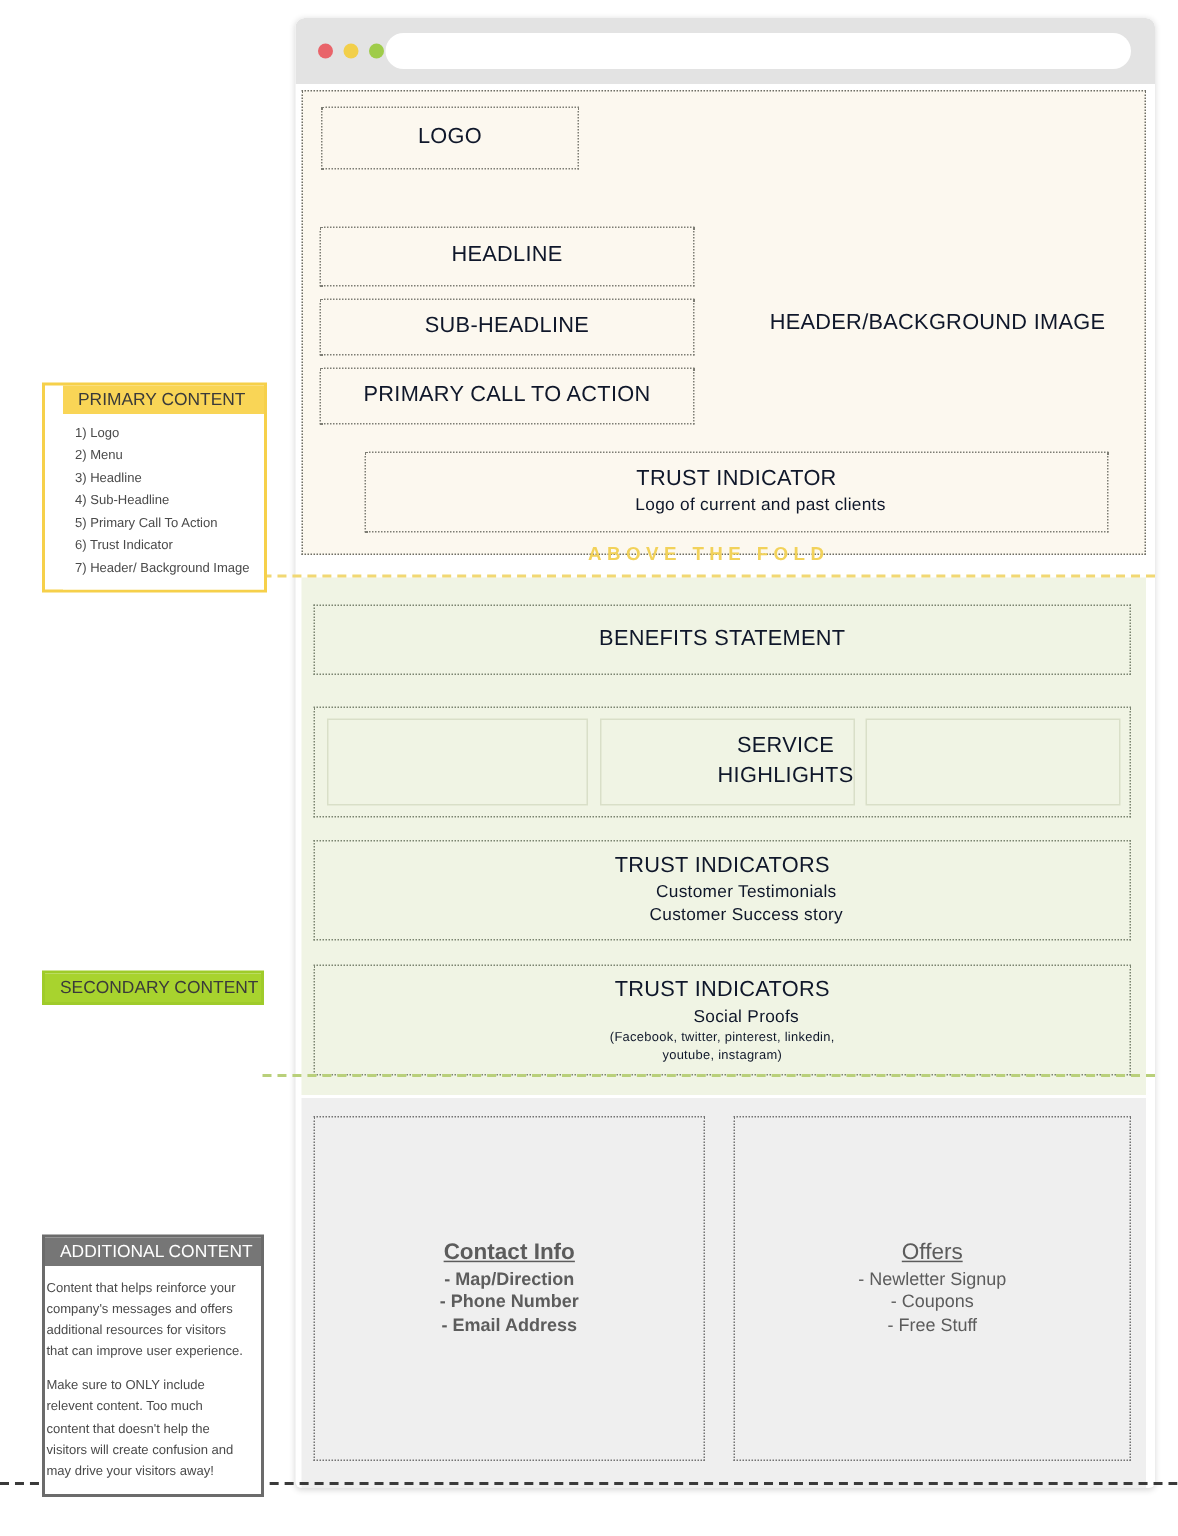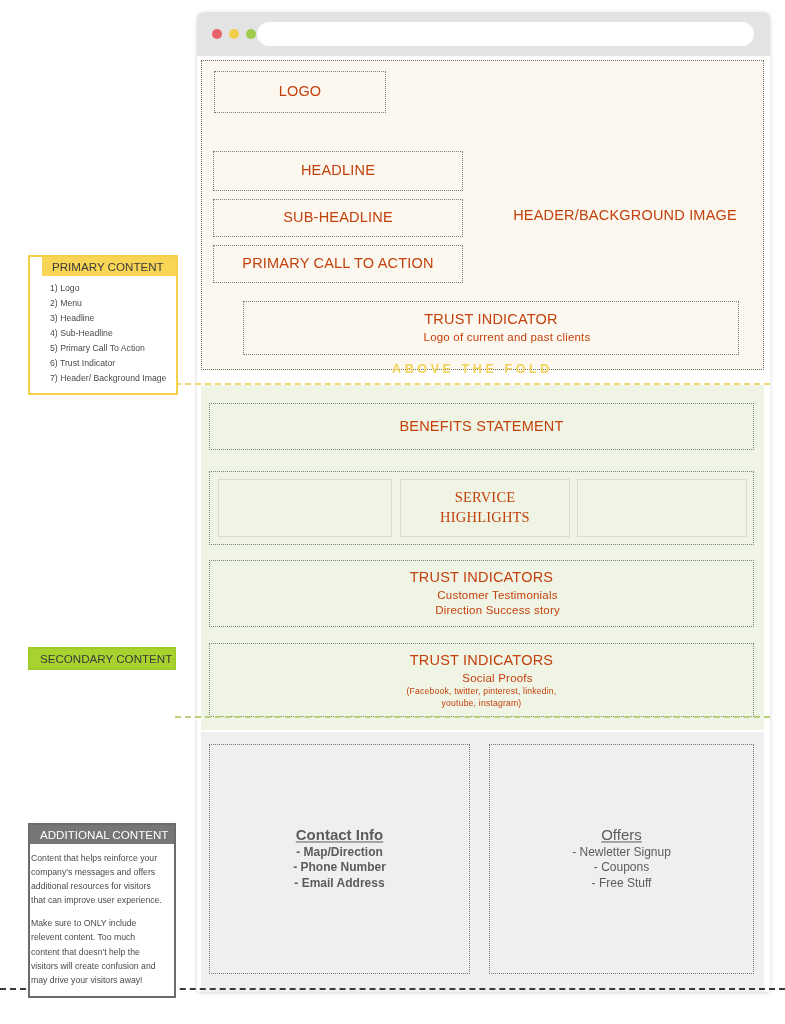--- a/index.html
+++ b/index.html
@@ -67,21 +67,21 @@
   .box {
     border: 1px dotted #7d7d74;
     display: flex;
     align-items: center;
     justify-content: center;
     text-align: center;
     color: #6e6e6e;
   }
 
   .lbl {
-    color: #c2410c;
+    color: #0f172a;
     font-size: 14.5px;
     letter-spacing: 0.2px;
     line-height: 1.35;
     white-space: nowrap;
   }
   .lbl-sm { font-size: 11.5px; padding-left: 32px; }
   .lbl-xs { font-size: 8.6px; line-height: 1.3; }
 
   #box-logo   { position:absolute; left:12px;  top:10px;  width:172px; height:42px; }
   #box-nav    { position:absolute; left:194px; top:10px;  width:362px; height:42px; }
@@ -129,21 +129,21 @@
   }
   .gbox { border: 1px dotted #7b8470; display:flex; align-items:center;
           justify-content:center; flex-direction:column; text-align:center; }
 
   #box-benefits  { position:absolute; left:8px;  top:18px;  width:545px; height:47px; }
   #row-service   { position:absolute; left:8px;  top:86px;  width:545px; height:74px;
                    border:1px dotted #7b8470; }
   .svc-inner { position:absolute; top:7px; height:58px; border:1px solid #d9dfc8; }
   #svc-a { left:8px;   width:174px; }
   #svc-b { left:190px; width:170px; display:flex; align-items:center;
-           justify-content:center; text-align:center;font-family:Liberation Serif, serif; }
+           justify-content:flex-end; text-align:center; }
   #svc-c { left:367px; width:170px; }
 
   #box-trust2 { position:absolute; left:8px; top:175px; width:545px; height:67px; }
   #box-trust3 { position:absolute; left:8px; top:258px; width:545px; height:74px; }
 
   
   .fold2 {
     position: absolute;
     left: 175px;
     top: 716px;
@@ -285,21 +285,21 @@
         <div class="svc-inner" id="svc-a"></div>
         <div class="svc-inner" id="svc-b">
           <span class="lbl"><span>SERVICE</span><br><span>HIGHLIGHTS</span></span>
         </div>
         <div class="svc-inner" id="svc-c"></div>
       </div>
 
       <div class="gbox" id="box-trust2">
         <span class="lbl">TRUST INDICATORS</span>
         <span class="lbl lbl-sm">Customer Testimonials</span>
-        <span class="lbl lbl-sm">Direction Success story</span>
+        <span class="lbl lbl-sm">Customer Success story</span>
       </div>
 
       <div class="gbox" id="box-trust3">
         <span class="lbl">TRUST INDICATORS</span>
         <span class="lbl lbl-sm">Social Proofs</span>
         <span class="lbl lbl-xs">(Facebook, twitter, pinterest, linkedin,</span>
         <span class="lbl lbl-xs">youtube, instagram)</span>
       </div>
 
     </div>

